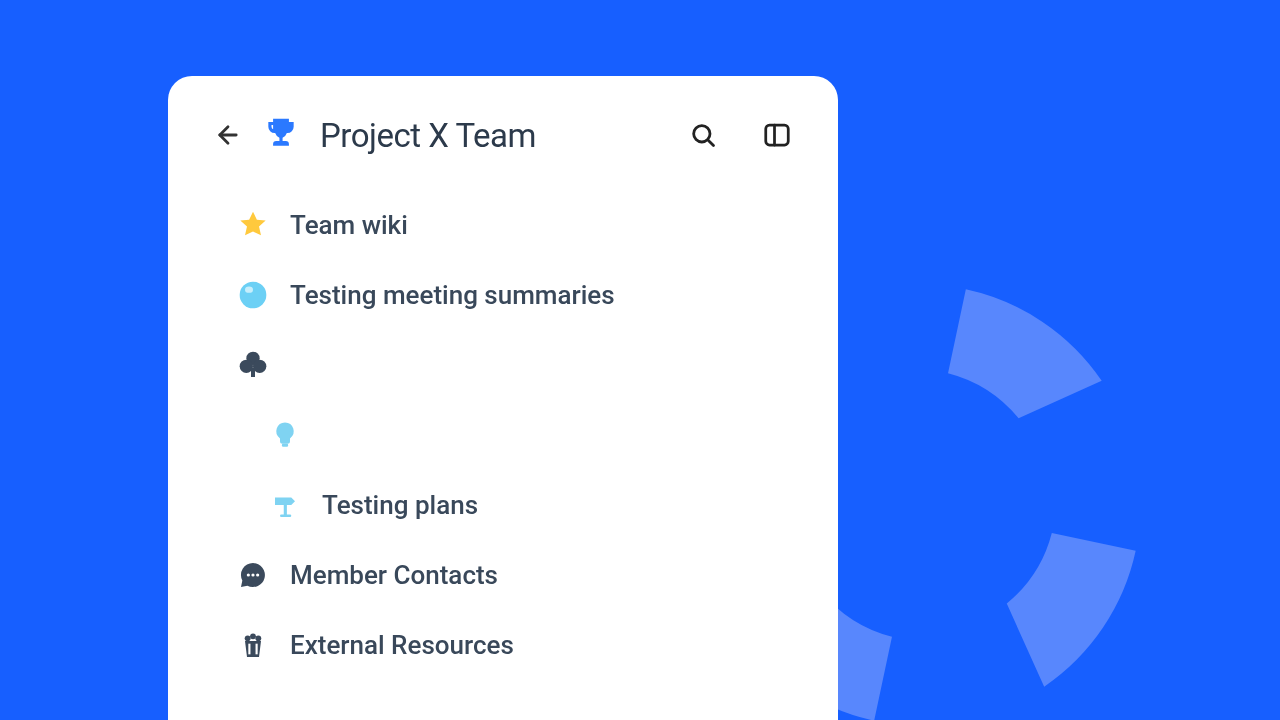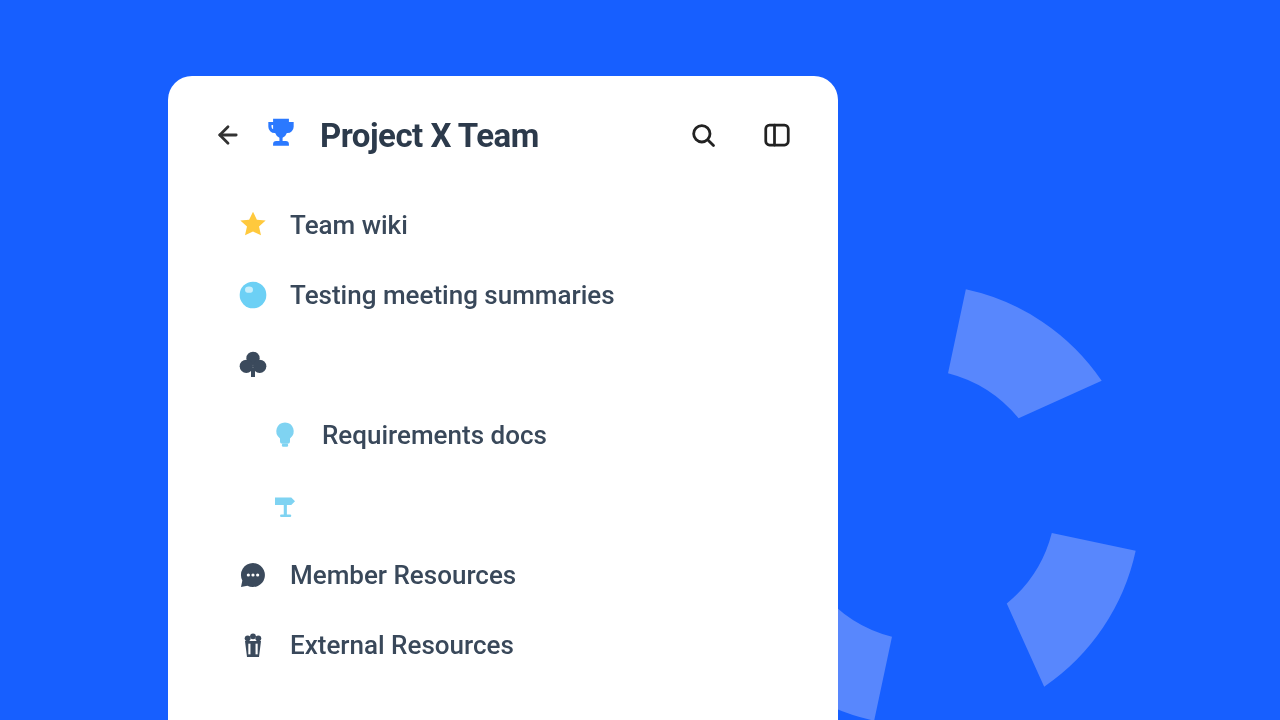--- a/index.html
+++ b/index.html
@@ -40,21 +40,21 @@
       width: 32px; height: 32px;
       display: flex; align-items: center; justify-content: center;
       cursor: pointer;
     }
     .title-group {
       display: flex; align-items: center; gap: 20px;
       flex: 1;
     }
     .title {
       font-size: 33px;
-      font-weight: 700;
+      font-weight: 400;
       color: #2c3a4b;
       letter-spacing: -0.5px;
     }
     .header-actions {
       display: flex; align-items: center; gap: 40px;
     }
     .icon-btn {
       width: 34px; height: 34px;
       display: flex; align-items: center; justify-content: center;
       cursor: pointer;
@@ -173,43 +173,43 @@
     </div>
 
 
     <div class="nav-item child">
       <span class="ico" style="margin-left:0">
         <svg width="30" height="30" viewBox="0 0 24 24">
             <path fill="#7fd3f2" d="M12 2a7 7 0 0 0-4 12.7V17a2 2 0 0 0 2 2h4a2 2 0 0 0 2-2v-2.3A7 7 0 0 0 12 2z"></path>
             <rect x="9.5" y="19" width="5" height="2.4" rx="1" fill="#7fd3f2"></rect>
           </svg>
       </span>
-      <span class="nav-label">Requirements docs</span>
     </div>
 
     <div class="nav-item child">
       <span class="ico" style="margin-left:0">
         <svg width="30" height="30" viewBox="0 0 24 24" fill="#7fd3f2">
             <path d="M4 6h13l3 3-3 3H4z"></path>
             <rect x="11" y="12" width="2.5" height="8"></rect>
             <rect x="8" y="19.5" width="9" height="2" rx="1"></rect>
           </svg>
       </span>
+      <span class="nav-label">Testing plans</span>
     </div>
 
     <div class="nav-item">
       <span class="ico">
         <svg width="32" height="32" viewBox="0 0 24 24">
             <path fill="#3b4a5c" d="M12 3a9 9 0 0 0-8 13.2L3 21l4.8-1A9 9 0 1 0 12 3z"></path>
             <circle cx="8.5" cy="12" r="1.2" fill="#fff"></circle>
             <circle cx="12" cy="12" r="1.2" fill="#fff"></circle>
             <circle cx="15.5" cy="12" r="1.2" fill="#fff"></circle>
           </svg>
       </span>
-      <span class="nav-label">Member Resources</span>
+      <span class="nav-label">Member Contacts</span>
     </div>
 
     <div class="nav-item">
       <span class="ico">
         <svg width="32" height="32" viewBox="0 0 24 24" fill="#3b4a5c">
             <path d="M6 9h12l-1.5 12h-9z"></path>
             <circle cx="8" cy="7" r="2.2"></circle>
             <circle cx="12" cy="5.5" r="2.2"></circle>
             <circle cx="16" cy="7" r="2.2"></circle>
             <rect x="8.5" y="11" width="1.6" height="8" fill="#fff"></rect>

